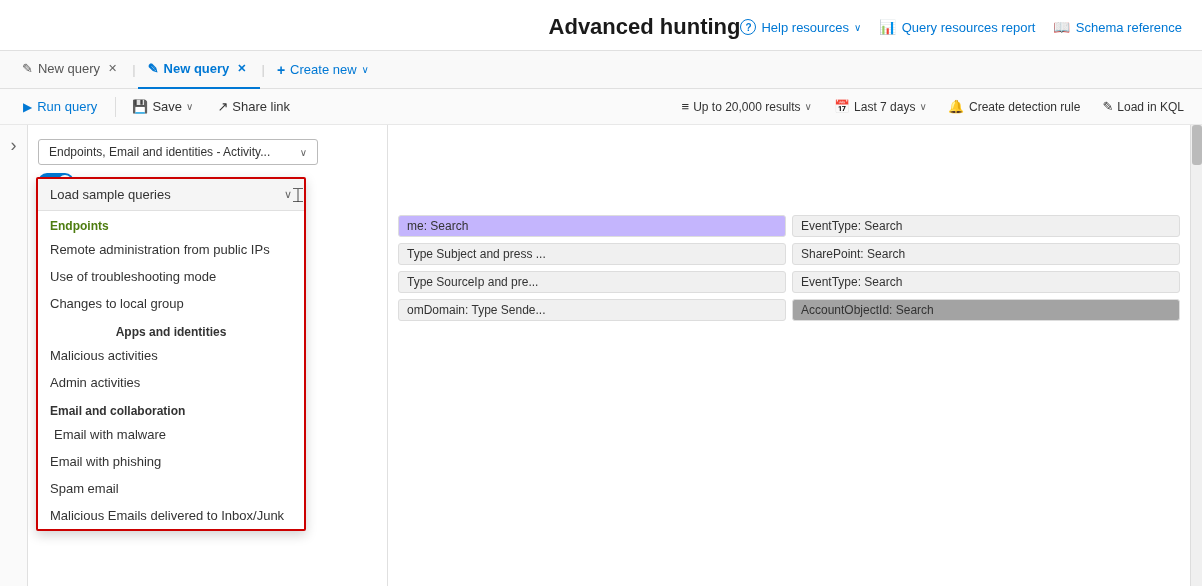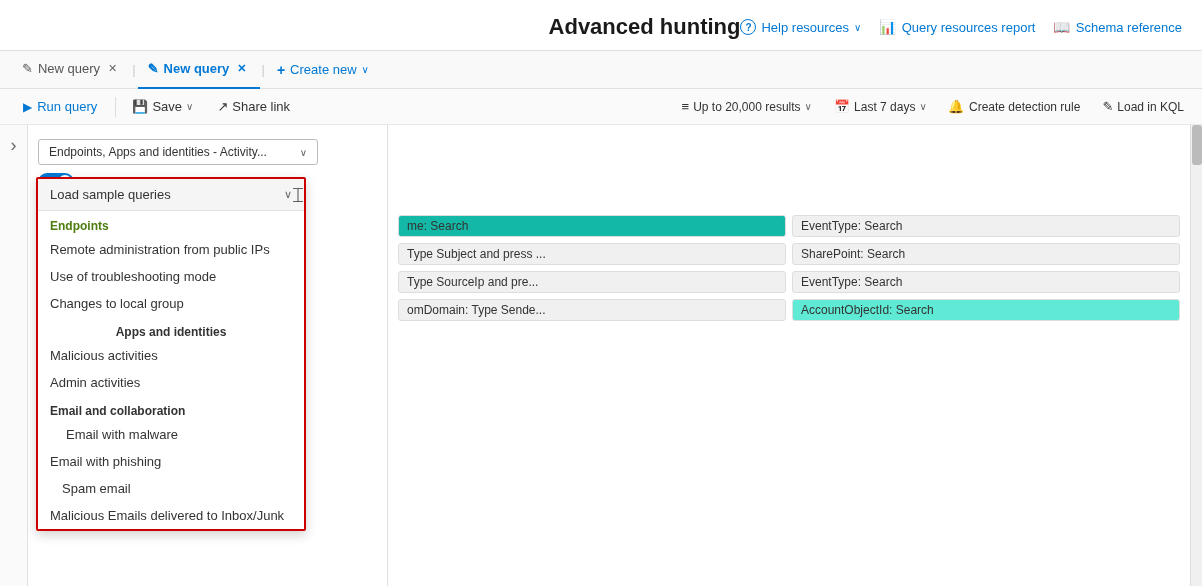--- a/index.html
+++ b/index.html
@@ -87,21 +87,21 @@
 <div style="display:flex; height: calc(586px - 46px - 38px - 36px); position:relative; overflow:hidden;">
 
   <div style="width:28px; display:flex; align-items:flex-start; justify-content:center; padding-top:10px; border-right: 1px solid #e0e0e0; cursor:pointer; background:#fafafa;">
     <span style="color:#666; font-size:18px;">›</span>
   </div>
 
   <div style="width:360px; padding: 8px 0; border-right: 1px solid #e0e0e0; position:relative; overflow:hidden;">
 
     <div style="padding: 6px 10px 8px;">
       <div style="background:white; border:1px solid #bbb; border-radius:3px; padding: 5px 10px; font-size:12px; color:#333; cursor:pointer; display:flex; align-items:center; justify-content:space-between; width:280px;">
-        <span>Endpoints, Apps and identities - Activity...</span>
+        <span>Endpoints, Email and identities - Activity...</span>
         <span style="font-size:10px; color:#666;">∨</span>
       </div>
     </div>
 
     <div style="display:flex; align-items:center; gap:8px; padding: 0 10px 8px;">
       <div style="width:36px; height:18px; background:#0078d4; border-radius:9px; position:relative; cursor:pointer; flex-shrink:0;">
         <div style="width:14px; height:14px; background:white; border-radius:50%; position:absolute; top:2px; left:20px;"></div>
       </div>
       <span style="font-size:12px; color:#333;">Toggle to see more filters and conditions</span>
     </div>
@@ -131,38 +131,38 @@
       <div style="padding: 8px 12px 3px; font-size:12px; font-weight:700; color:#4d7c0f;">Endpoints</div>
       <div style="padding: 6px 12px; font-size:13px; color:#333; cursor:pointer;">Remote administration from public IPs</div>
       <div style="padding: 6px 12px; font-size:13px; color:#333; cursor:pointer;">Use of troubleshooting mode</div>
       <div style="padding: 6px 12px; font-size:13px; color:#333; cursor:pointer;">Changes to local group</div>
 
       <div style="padding: 8px 12px 3px; font-size:12px; font-weight:700; color:#333;text-align:center;">Apps and identities</div>
       <div style="padding: 6px 12px; font-size:13px; color:#333; cursor:pointer;">Malicious activities</div>
       <div style="padding: 6px 12px; font-size:13px; color:#333; cursor:pointer;">Admin activities</div>
 
       <div style="padding: 8px 12px 3px; font-size:12px; font-weight:700; color:#333;">Email and collaboration</div>
-      <div style="padding: 6px 28px; font-size:13px; color:#333; cursor:pointer;">Email with malware</div>
+      <div style="padding: 6px 16px; font-size:13px; color:#333; cursor:pointer;">Email with malware</div>
       <div style="padding: 6px 12px; font-size:13px; color:#333; cursor:pointer;">Email with phishing</div>
-      <div style="padding: 6px 12px; font-size:13px; color:#333; cursor:pointer;margin-left:12px;">Spam email</div>
+      <div style="padding: 6px 12px; font-size:13px; color:#333; cursor:pointer;">Spam email</div>
       <div style="padding: 6px 12px; font-size:13px; color:#333; cursor:pointer;">Malicious Emails delivered to Inbox/Junk</div>
     </div>
   </div>
 
   <div style="flex:1; padding: 8px 10px; overflow:hidden;">
 
     <div style="display:grid; grid-template-columns:1fr 1fr; gap:6px; padding-top: 82px;">
-      <div style="background:#14b8a6; border:1px solid #ddd; border-radius:3px; padding: 3px 8px; font-size:12px; color:#333; cursor:pointer; overflow:hidden; text-overflow:ellipsis; white-space:nowrap;">me: Search</div>
+      <div style="background:#c4b5fd; border:1px solid #ddd; border-radius:3px; padding: 3px 8px; font-size:12px; color:#333; cursor:pointer; overflow:hidden; text-overflow:ellipsis; white-space:nowrap;">me: Search</div>
       <div style="background:#f0f0f0; border:1px solid #ddd; border-radius:3px; padding: 3px 8px; font-size:12px; color:#333; cursor:pointer; overflow:hidden; text-overflow:ellipsis; white-space:nowrap;">EventType: Search</div>
       <div style="background:#f0f0f0; border:1px solid #ddd; border-radius:3px; padding: 3px 8px; font-size:12px; color:#333; cursor:pointer; overflow:hidden; text-overflow:ellipsis; white-space:nowrap;">Type Subject and press ...</div>
       <div style="background:#f0f0f0; border:1px solid #ddd; border-radius:3px; padding: 3px 8px; font-size:12px; color:#333; cursor:pointer; overflow:hidden; text-overflow:ellipsis; white-space:nowrap;">SharePoint: Search</div>
       <div style="background:#f0f0f0; border:1px solid #ddd; border-radius:3px; padding: 3px 8px; font-size:12px; color:#333; cursor:pointer; overflow:hidden; text-overflow:ellipsis; white-space:nowrap;">Type SourceIp and pre...</div>
       <div style="background:#f0f0f0; border:1px solid #ddd; border-radius:3px; padding: 3px 8px; font-size:12px; color:#333; cursor:pointer; overflow:hidden; text-overflow:ellipsis; white-space:nowrap;">EventType: Search</div>
       <div style="background:#f0f0f0; border:1px solid #ddd; border-radius:3px; padding: 3px 8px; font-size:12px; color:#333; cursor:pointer; overflow:hidden; text-overflow:ellipsis; white-space:nowrap;">omDomain: Type Sende...</div>
-      <div style="background:#5eead4; border:1px solid #ddd; border-radius:3px; padding: 3px 8px; font-size:12px; color:#333; cursor:pointer; overflow:hidden; text-overflow:ellipsis; white-space:nowrap;">AccountObjectId: Search</div>
+      <div style="background:#a3a3a3; border:1px solid #ddd; border-radius:3px; padding: 3px 8px; font-size:12px; color:#333; cursor:pointer; overflow:hidden; text-overflow:ellipsis; white-space:nowrap;">AccountObjectId: Search</div>
     </div>
   </div>
 
   <div style="width:12px; background:#f0f0f0; border-left:1px solid #ddd; position:relative; flex-shrink:0;">
     <div style="width:10px; height:40px; background:#bbb; border-radius:3px; position:absolute; top:0; left:1px;"></div>
   </div>
 
 </div>
 
 </body></html>

